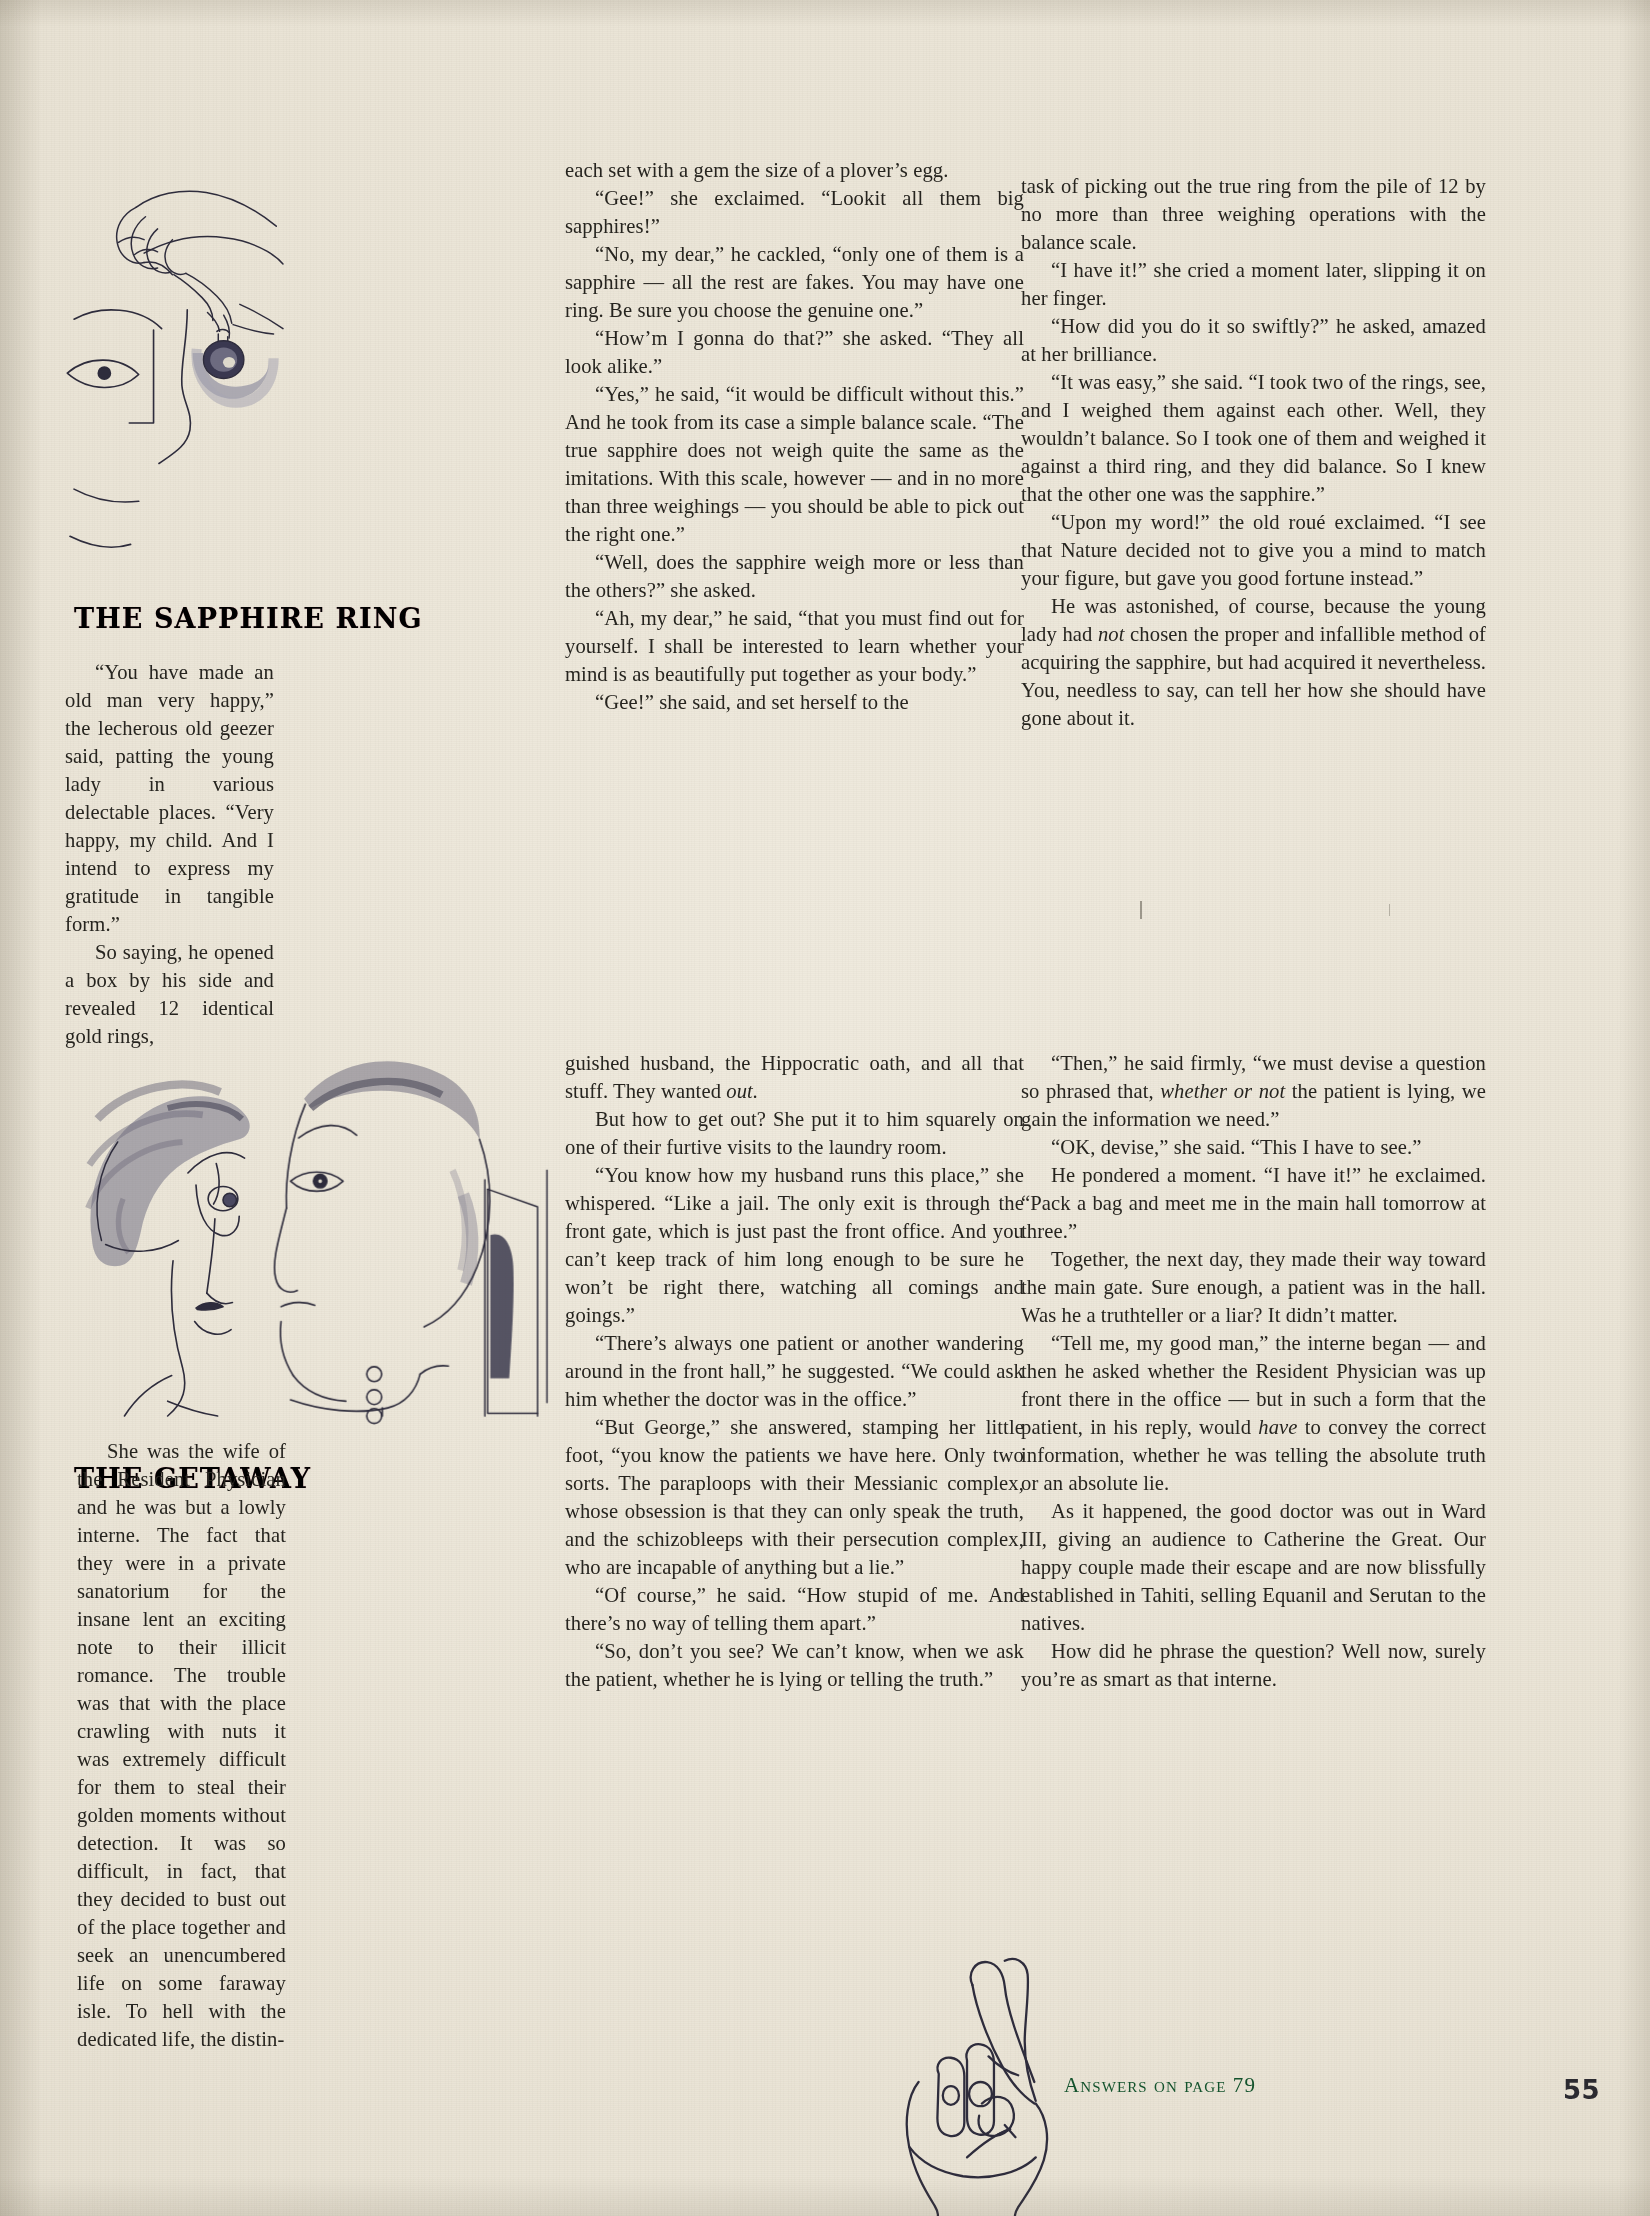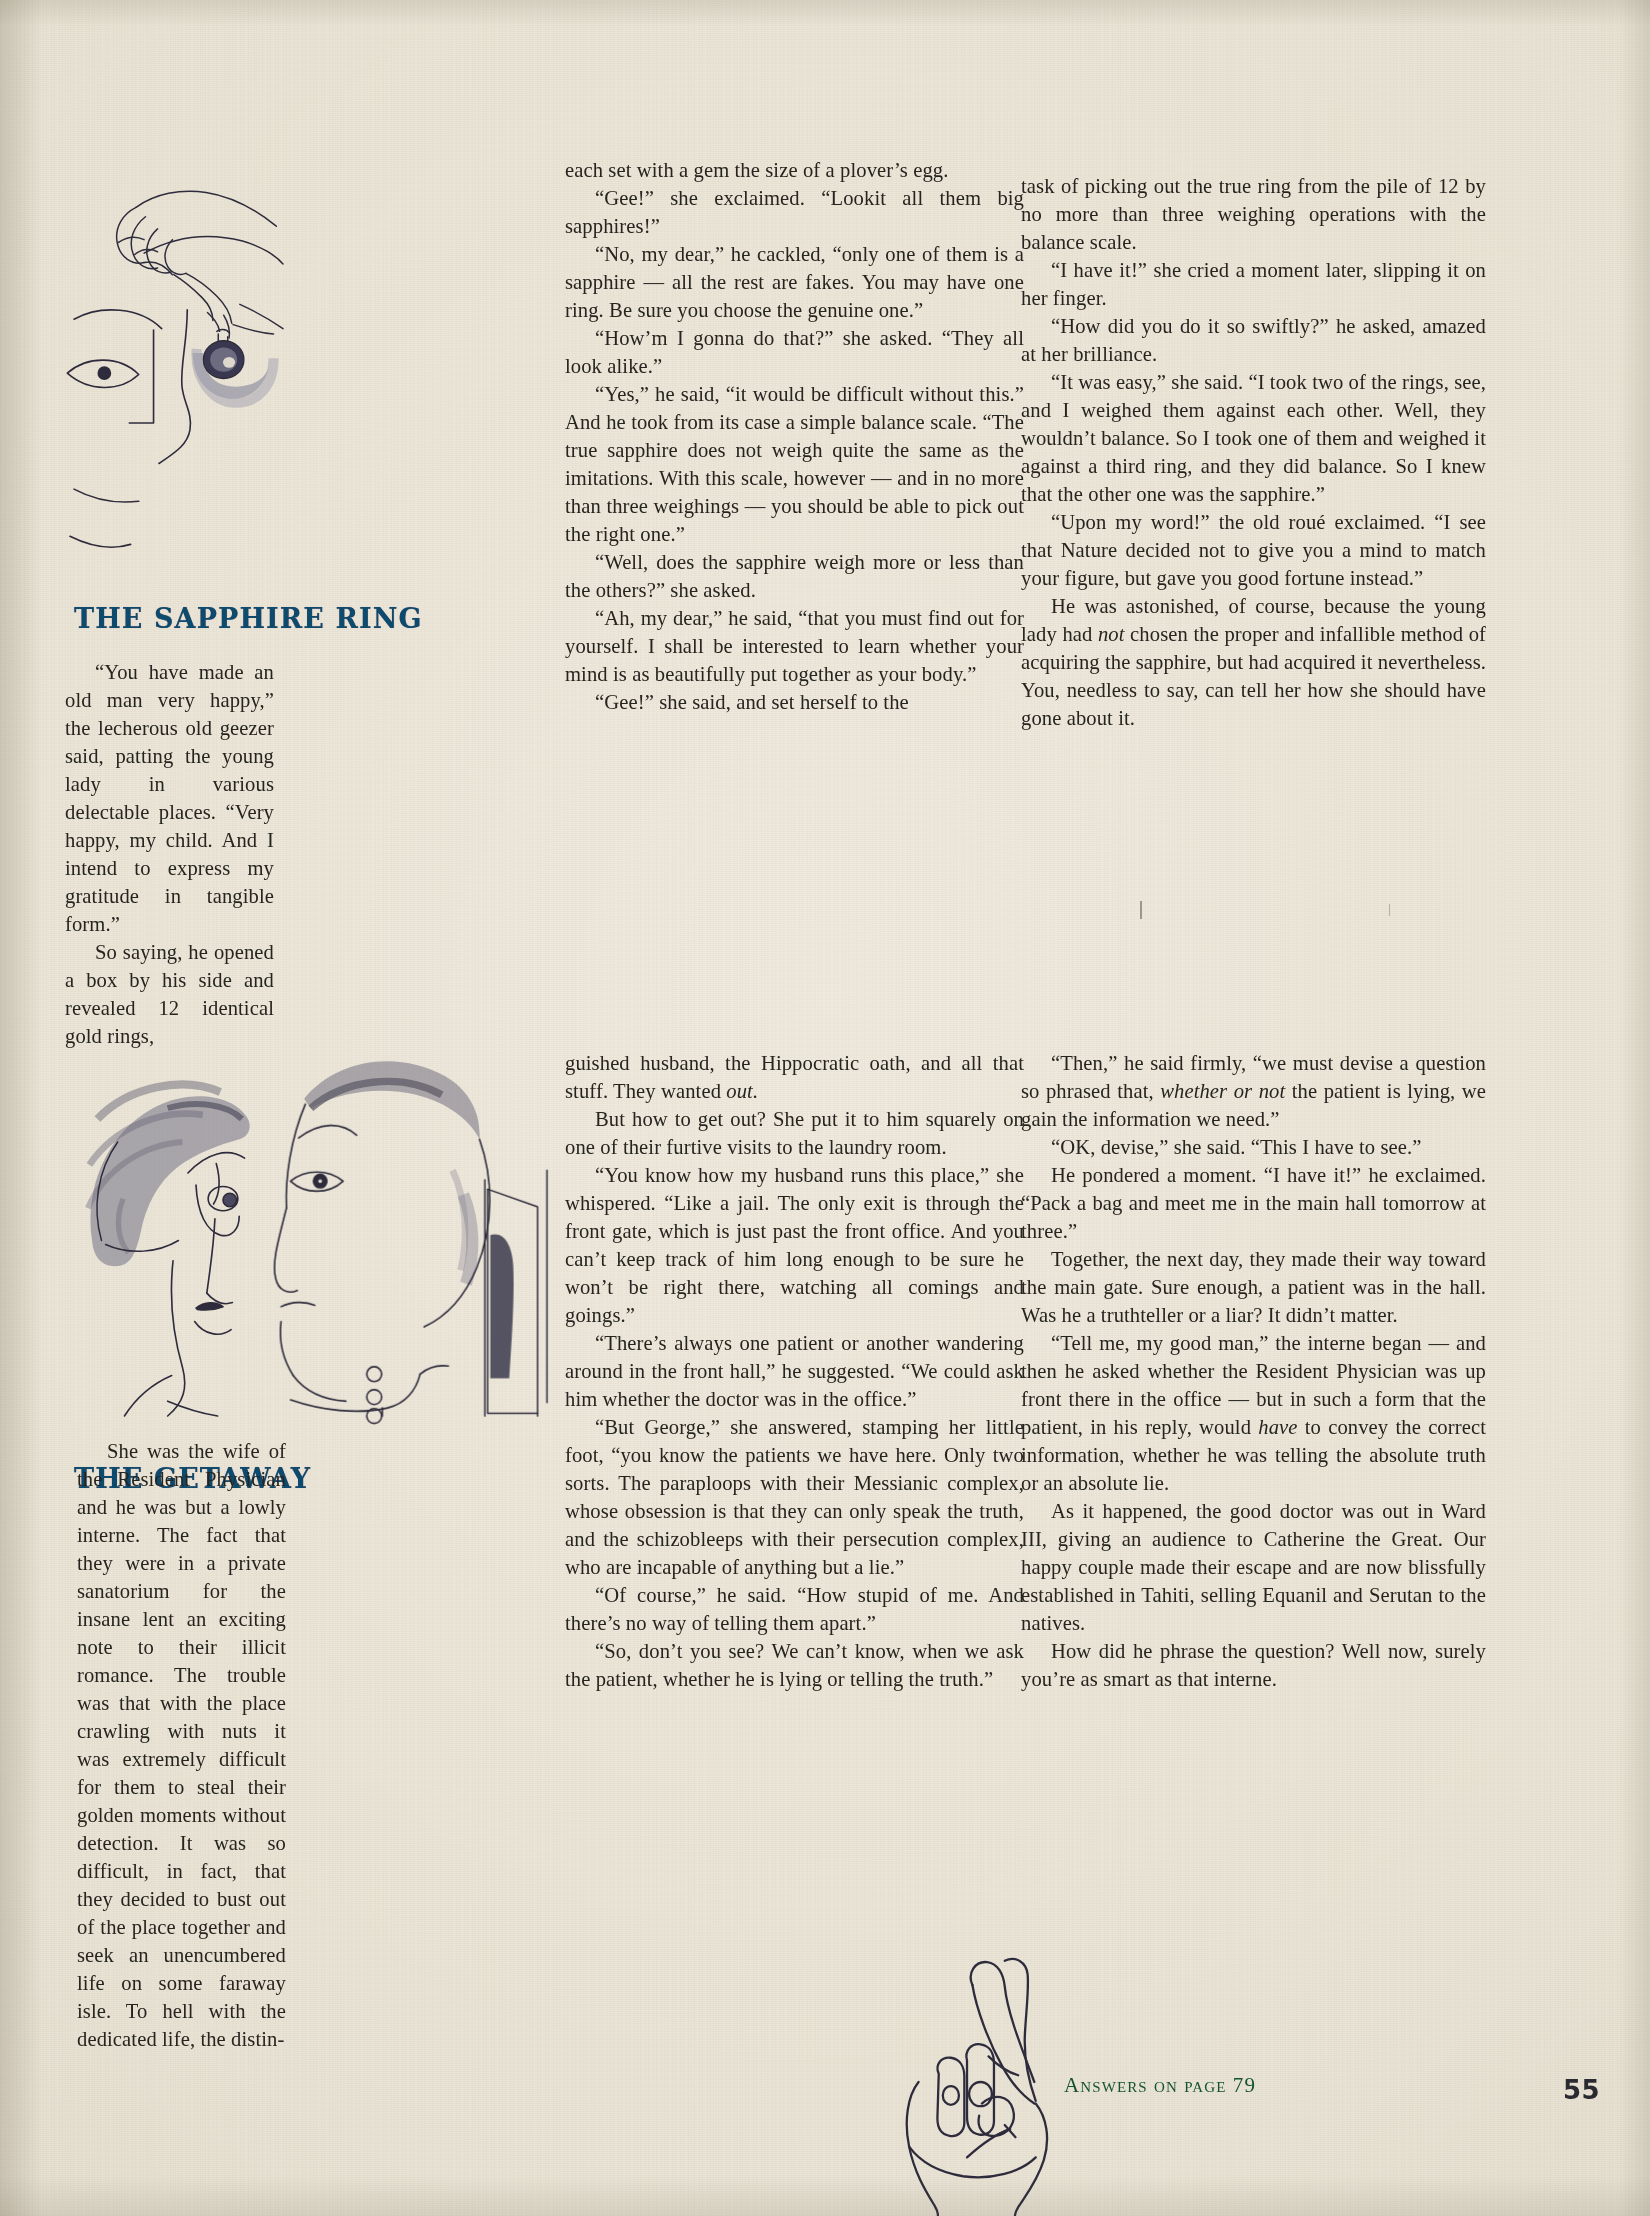--- a/index.html
+++ b/index.html
@@ -54,21 +54,21 @@
   .ctext p{margin:0;text-indent:30px;}
   .ctext p.noind{text-indent:0;}
   .ctext i,.ctext em{font-style:italic;}
 
   h2.heading{
     margin:0;
     font-family:"DejaVu Serif","Liberation Serif",serif;
     font-weight:700;
     font-size:27px;
     letter-spacing:1.1px;
-    color:#0c4a6e;
+    color:#000000;
     text-shadow:0 0 0.7px rgba(156,35,68,.5);
   }
 
   
   .art{position:absolute;}
 
   
   .answers{
     position:absolute;
     left:1064px;top:2073px;

